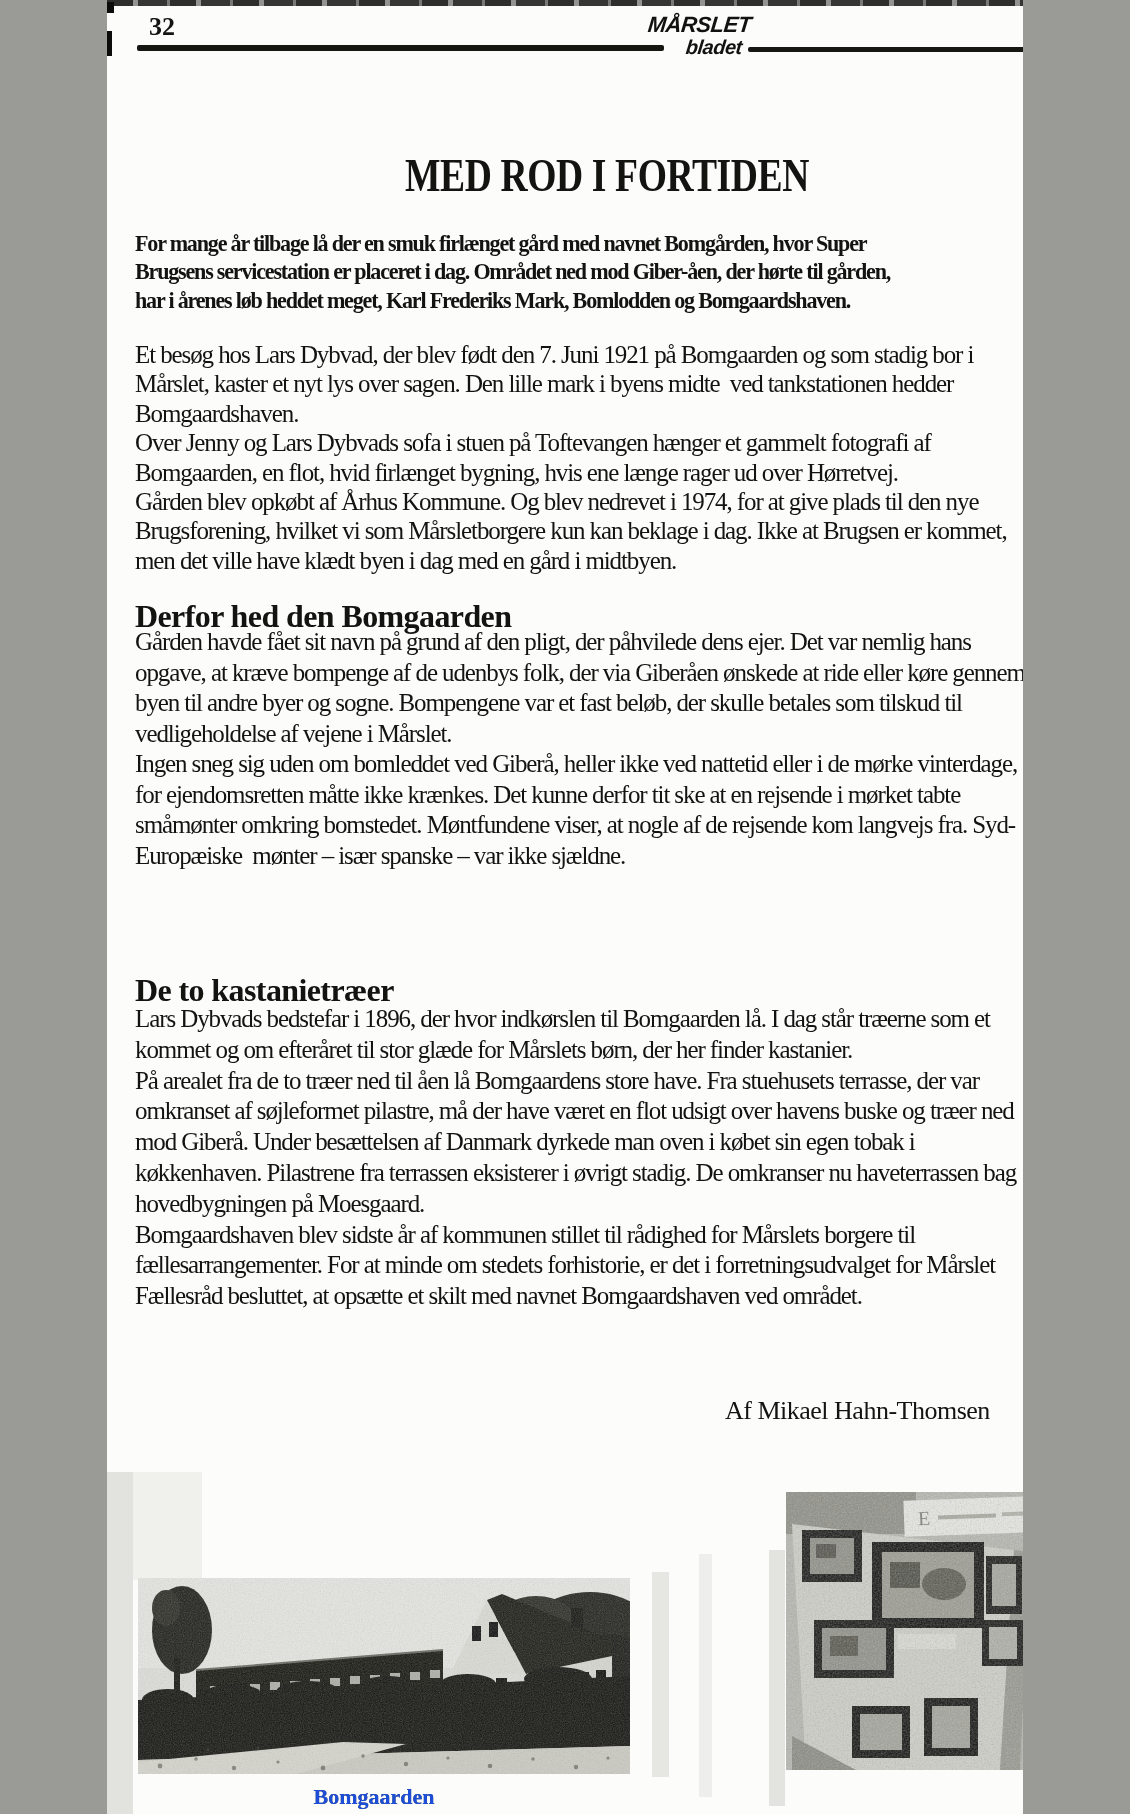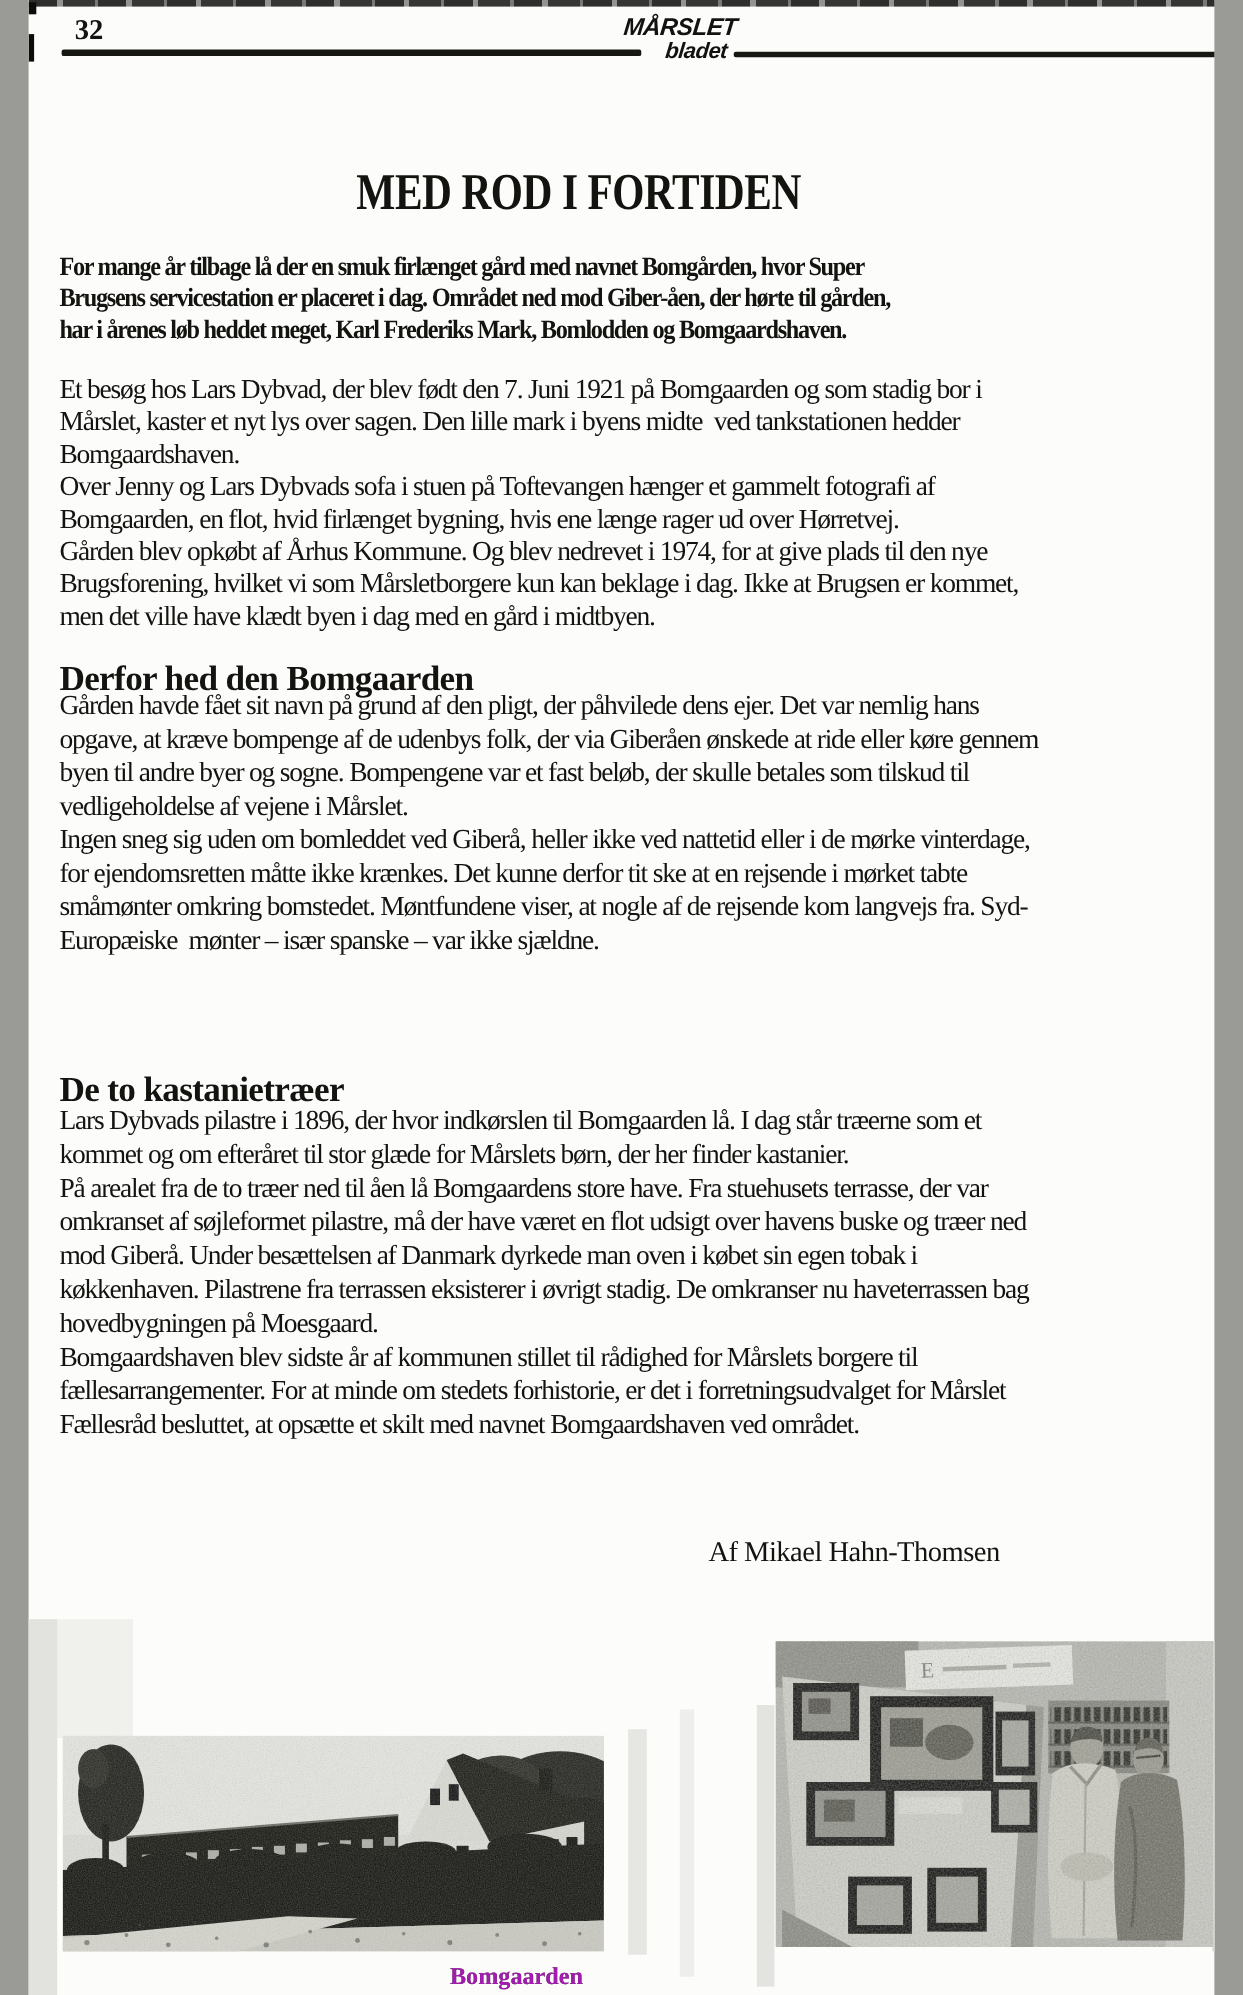--- a/index.html
+++ b/index.html
@@ -1,17 +1,17 @@
 <!DOCTYPE html>
 <html><head>
 <meta charset="utf-8">
 <style>
   html,body { margin:0; padding:0; background:#9a9a96; }
   .page {
-    position:relative; width:1078px; height:1814px; margin:0 auto;
+    position:relative; width:916px; height:1814px; margin:0 auto;
     background:#fcfcfa; overflow:hidden;
     font-family:"Liberation Serif","DejaVu Serif",serif; color:#131310;
   }
   
   .top-scan-line { position:absolute; left:0; top:0; width:1130px; height:6px; opacity:.92;
     background:repeating-linear-gradient(90deg,#1c1c1a 0 26px,#8a8a86 26px 31px,#242422 31px 60px,#6d6d69 60px 63px); }
   .bind-mark { position:absolute; background:#0c0c0a; }
   .m1 { left:0; top:2px;  width:7px; height:11px; }
   .m2 { left:0; top:31px; width:5px; height:25px; }
   .gray { position:absolute; }
@@ -48,21 +48,21 @@
   .s2   { top:1004px; font-size:25px; line-height:30.8px; letter-spacing:-1.1px; }
   .subhead { position:absolute; left:28px; margin:0; font-size:32px; font-weight:bold; letter-spacing:-0.6px; white-space:pre; }
   .sh1 { top:598px; }
   .sh2 { top:972px; }
   .byline { position:absolute; left:618px; top:1396px; font-size:26px; letter-spacing:-0.5px; white-space:pre; }
   
   figure { margin:0; padding:0; }
   .photo-left  { position:absolute; left:31px;  top:1578px; width:492px; height:196px; }
   .photo-right { position:absolute; left:679px; top:1492px; width:398px; height:278px; }
   .photo-left svg, .photo-right svg { display:block; width:100%; height:100%; }
-  .caption { position:absolute; text-align:right; font-weight:bold; color:#a21caf;
+  .caption { position:absolute; text-align:center; font-weight:bold; color:#1d4ed8;
     text-shadow:0 0 0.6px #44443e; white-space:pre; }
   .caption-left  { left:30px;  top:1784px; width:474px; font-size:22px; }
   .caption-right { left:690px; top:1852px; width:400px; font-size:22px; }
 </style>
 </head>
 <body>
 
 <div class="page">
 
   <div class="top-scan-line"></div>
@@ -110,21 +110,21 @@
       <div class="tl">byen til andre byer og sogne. Bompengene var et fast beløb, der skulle betales som tilskud til</div>
       <div class="tl">vedligeholdelse af vejene i Mårslet.</div>
       <div class="tl">Ingen sneg sig uden om bomleddet ved Giberå, heller ikke ved nattetid eller i de mørke vinterdage,</div>
       <div class="tl">for ejendomsretten måtte ikke krænkes. Det kunne derfor tit ske at en rejsende i mørket tabte</div>
       <div class="tl">småmønter omkring bomstedet. Møntfundene viser, at nogle af de rejsende kom langvejs fra. Syd-</div>
       <div class="tl">Europæiske  mønter – især spanske – var ikke sjældne.</div>
     </div>
 
   <h2 class="subhead sh2">De to kastanietræer</h2>
   <div class="lines s2">
-      <div class="tl">Lars Dybvads pilastre i 1896, der hvor indkørslen til Bomgaarden lå. I dag står træerne som et</div>
+      <div class="tl">Lars Dybvads bedstefar i 1896, der hvor indkørslen til Bomgaarden lå. I dag står træerne som et</div>
       <div class="tl">kommet og om efteråret til stor glæde for Mårslets børn, der her finder kastanier.</div>
       <div class="tl">På arealet fra de to træer ned til åen lå Bomgaardens store have. Fra stuehusets terrasse, der var</div>
       <div class="tl">omkranset af søjleformet pilastre, må der have været en flot udsigt over havens buske og træer ned</div>
       <div class="tl">mod Giberå. Under besættelsen af Danmark dyrkede man oven i købet sin egen tobak i</div>
       <div class="tl">køkkenhaven. Pilastrene fra terrassen eksisterer i øvrigt stadig. De omkranser nu haveterrassen bag</div>
       <div class="tl">hovedbygningen på Moesgaard.</div>
       <div class="tl">Bomgaardshaven blev sidste år af kommunen stillet til rådighed for Mårslets borgere til</div>
       <div class="tl">fællesarrangementer. For at minde om stedets forhistorie, er det i forretningsudvalget for Mårslet</div>
       <div class="tl">Fællesråd besluttet, at opsætte et skilt med navnet Bomgaardshaven ved området.</div>
     </div>

